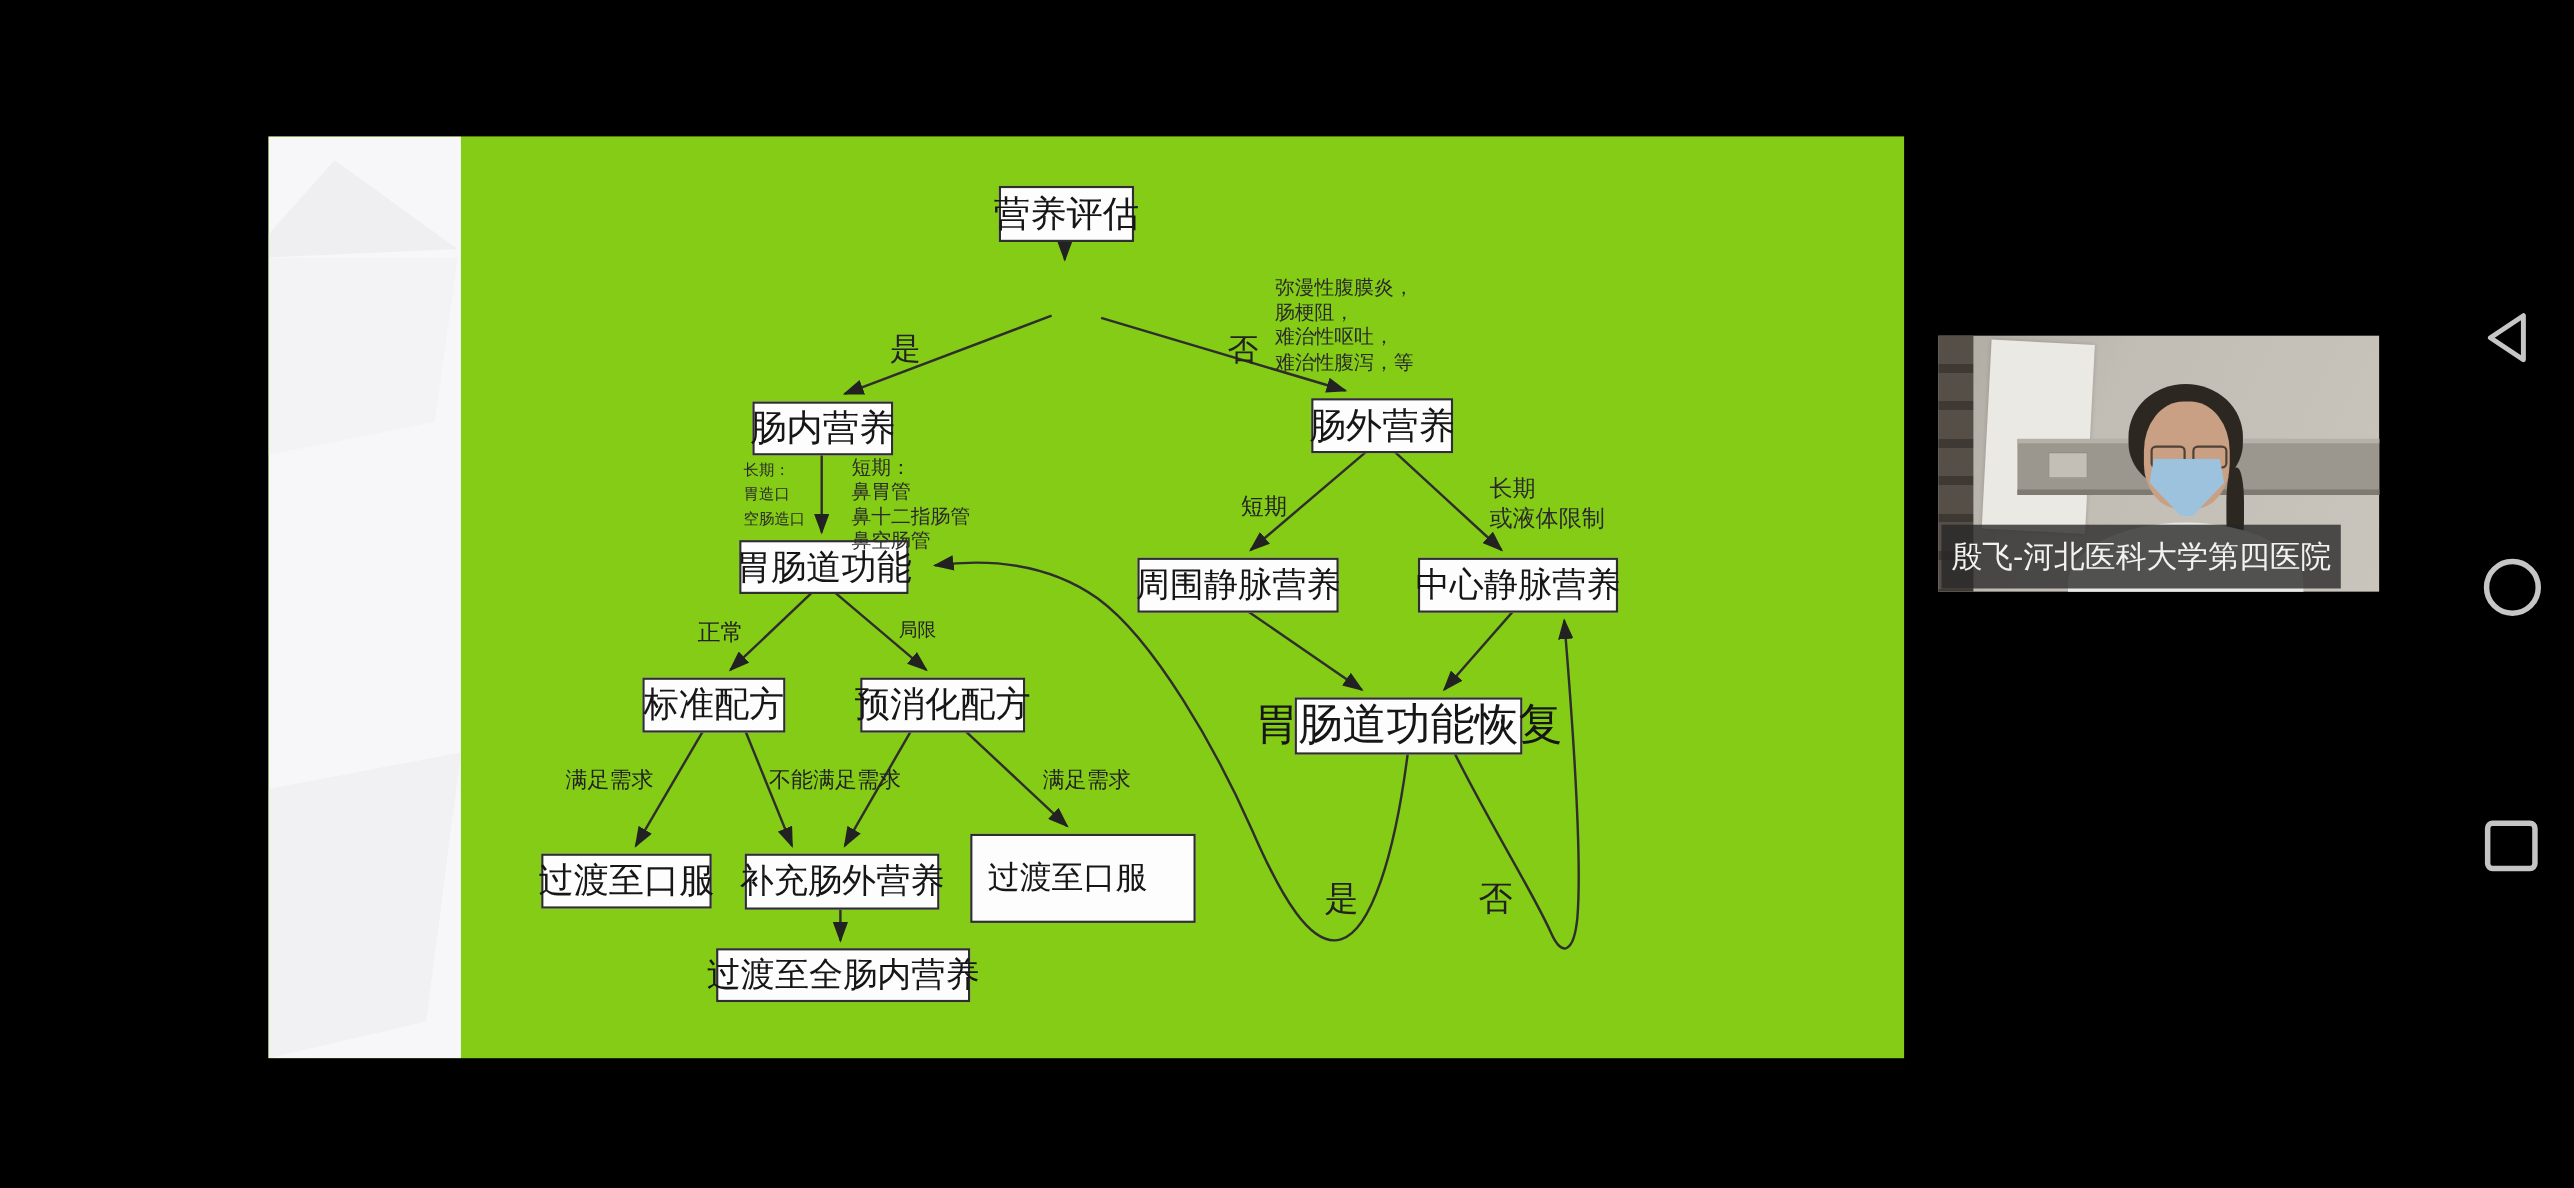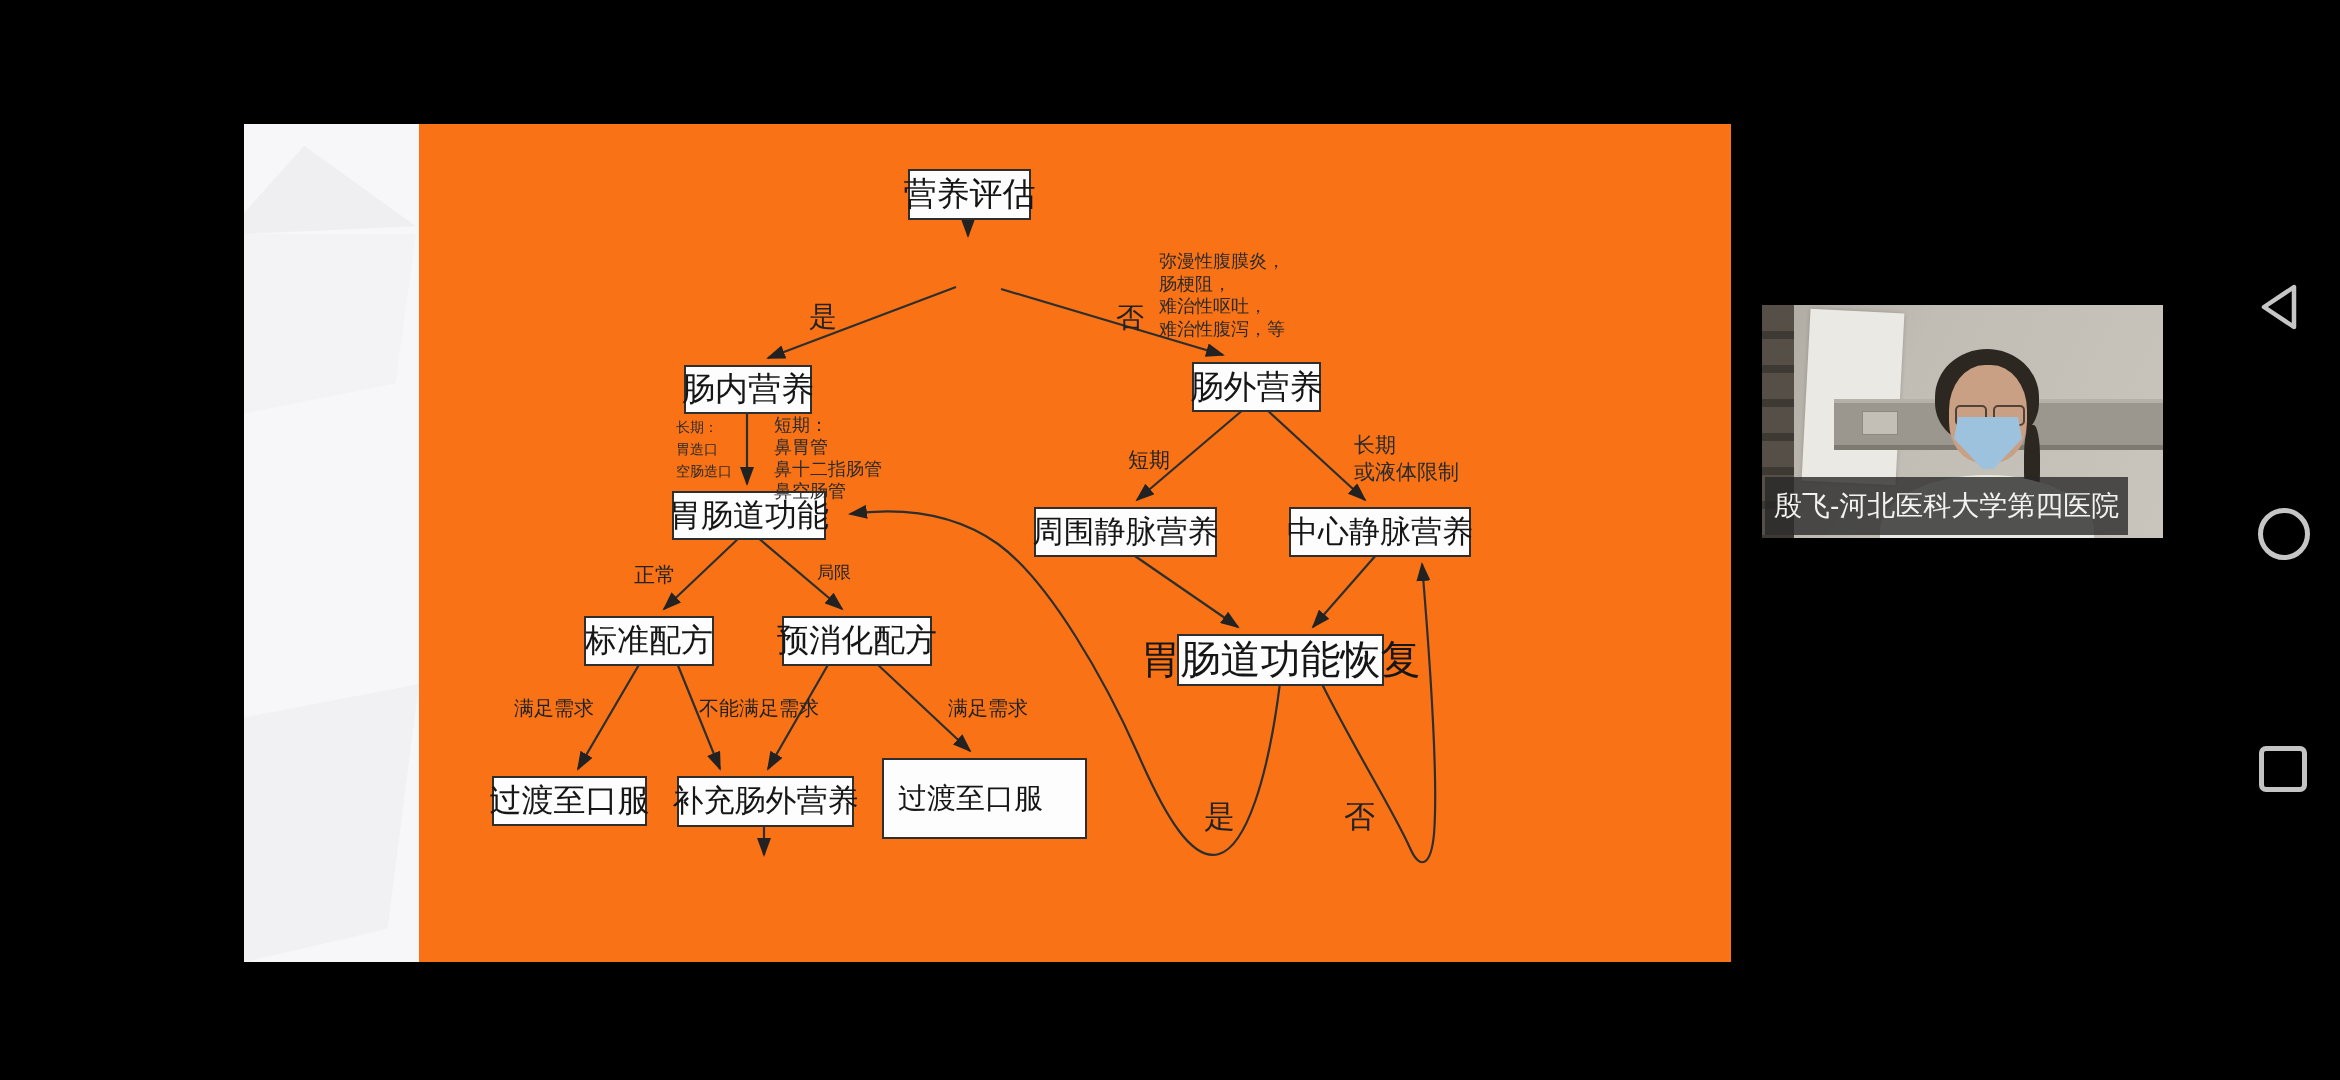--- a/index.html
+++ b/index.html
@@ -1,20 +1,20 @@
 <!DOCTYPE html>
 <html><head>
 <meta charset="utf-8">
 <style>
   html,body{margin:0;padding:0;background:#000;}
   .screen{position:relative;width:2340px;height:1080px;background:#000;overflow:hidden;
           font-family:"Liberation Sans","DejaVu Sans",sans-serif;}
   .abs{position:absolute;}
   
-  .slide{position:absolute;left:244px;top:124px;width:1487px;height:838px;background:#f97316;overflow:hidden;}
+  .slide{position:absolute;left:244px;top:124px;width:1487px;height:838px;background:#84cc16;overflow:hidden;}
   .deco{position:absolute;pointer-events:none;}
   .node{position:absolute;display:flex;align-items:center;justify-content:center;
         border:2px solid #2e2e2e;background:#fdfdfd;color:#161616;line-height:1.18;
         white-space:nowrap;z-index:3;}
   .node.two-line{white-space:normal;flex-direction:column;align-items:flex-start;justify-content:center;}
   .lbl{position:absolute;color:#222;white-space:nowrap;z-index:3;}
   .ann{position:absolute;color:#2a2a2a;z-index:3;}
   .ann div{white-space:nowrap;}
   svg.connectors{position:absolute;left:0;top:0;z-index:2;}
   
@@ -110,20 +110,21 @@
     <div class="node" style="left:664px;top:45px;width:119px;height:47px;font-size:33px;">营养评估</div>
     <div class="node" style="left:440px;top:241px;width:124px;height:45px;font-size:33px;">肠内营养</div>
     <div class="node" style="left:428px;top:367px;width:150px;height:45px;font-size:32px;">胃肠道功能</div>
     <div class="node" style="left:340px;top:492px;width:126px;height:46px;font-size:32px;">标准配方</div>
     <div class="node" style="left:538px;top:492px;width:146px;height:46px;font-size:32px;">预消化配方</div>
     <div class="node" style="left:248px;top:652px;width:151px;height:46px;font-size:32px;">过渡至口服</div>
     <div class="node" style="left:433px;top:652px;width:173px;height:47px;font-size:31px;">补充肠外营养</div>
     <div class="node two-line" style="left:638px;top:634px;width:201px;height:77px;font-size:29px;padding-left:14px;width:187px;">
       <span>过渡至口服</span>
     </div>
+    <div class="node" style="left:407px;top:738px;width:227px;height:45px;font-size:31px;">过渡至全肠内营养</div>
     <div class="node" style="left:948px;top:238px;width:125px;height:46px;font-size:33px;">肠外营养</div>
     <div class="node" style="left:790px;top:383px;width:179px;height:46px;font-size:31px;">周围静脉营养</div>
     <div class="node" style="left:1045px;top:383px;width:178px;height:46px;font-size:31px;">中心静脉营养</div>
     <div class="node" style="left:933px;top:510px;width:203px;height:48px;font-size:40px;">胃肠道功能恢复</div>
 
     <span class="lbl" style="left:565px;top:174px;font-size:28px;">是</span>
     <span class="lbl" style="left:872px;top:175px;font-size:28px;">否</span>
 
     <div class="ann" style="left:915px;top:126px;font-size:18px;line-height:22.5px;">
       <div>弥漫性腹膜炎，</div>

